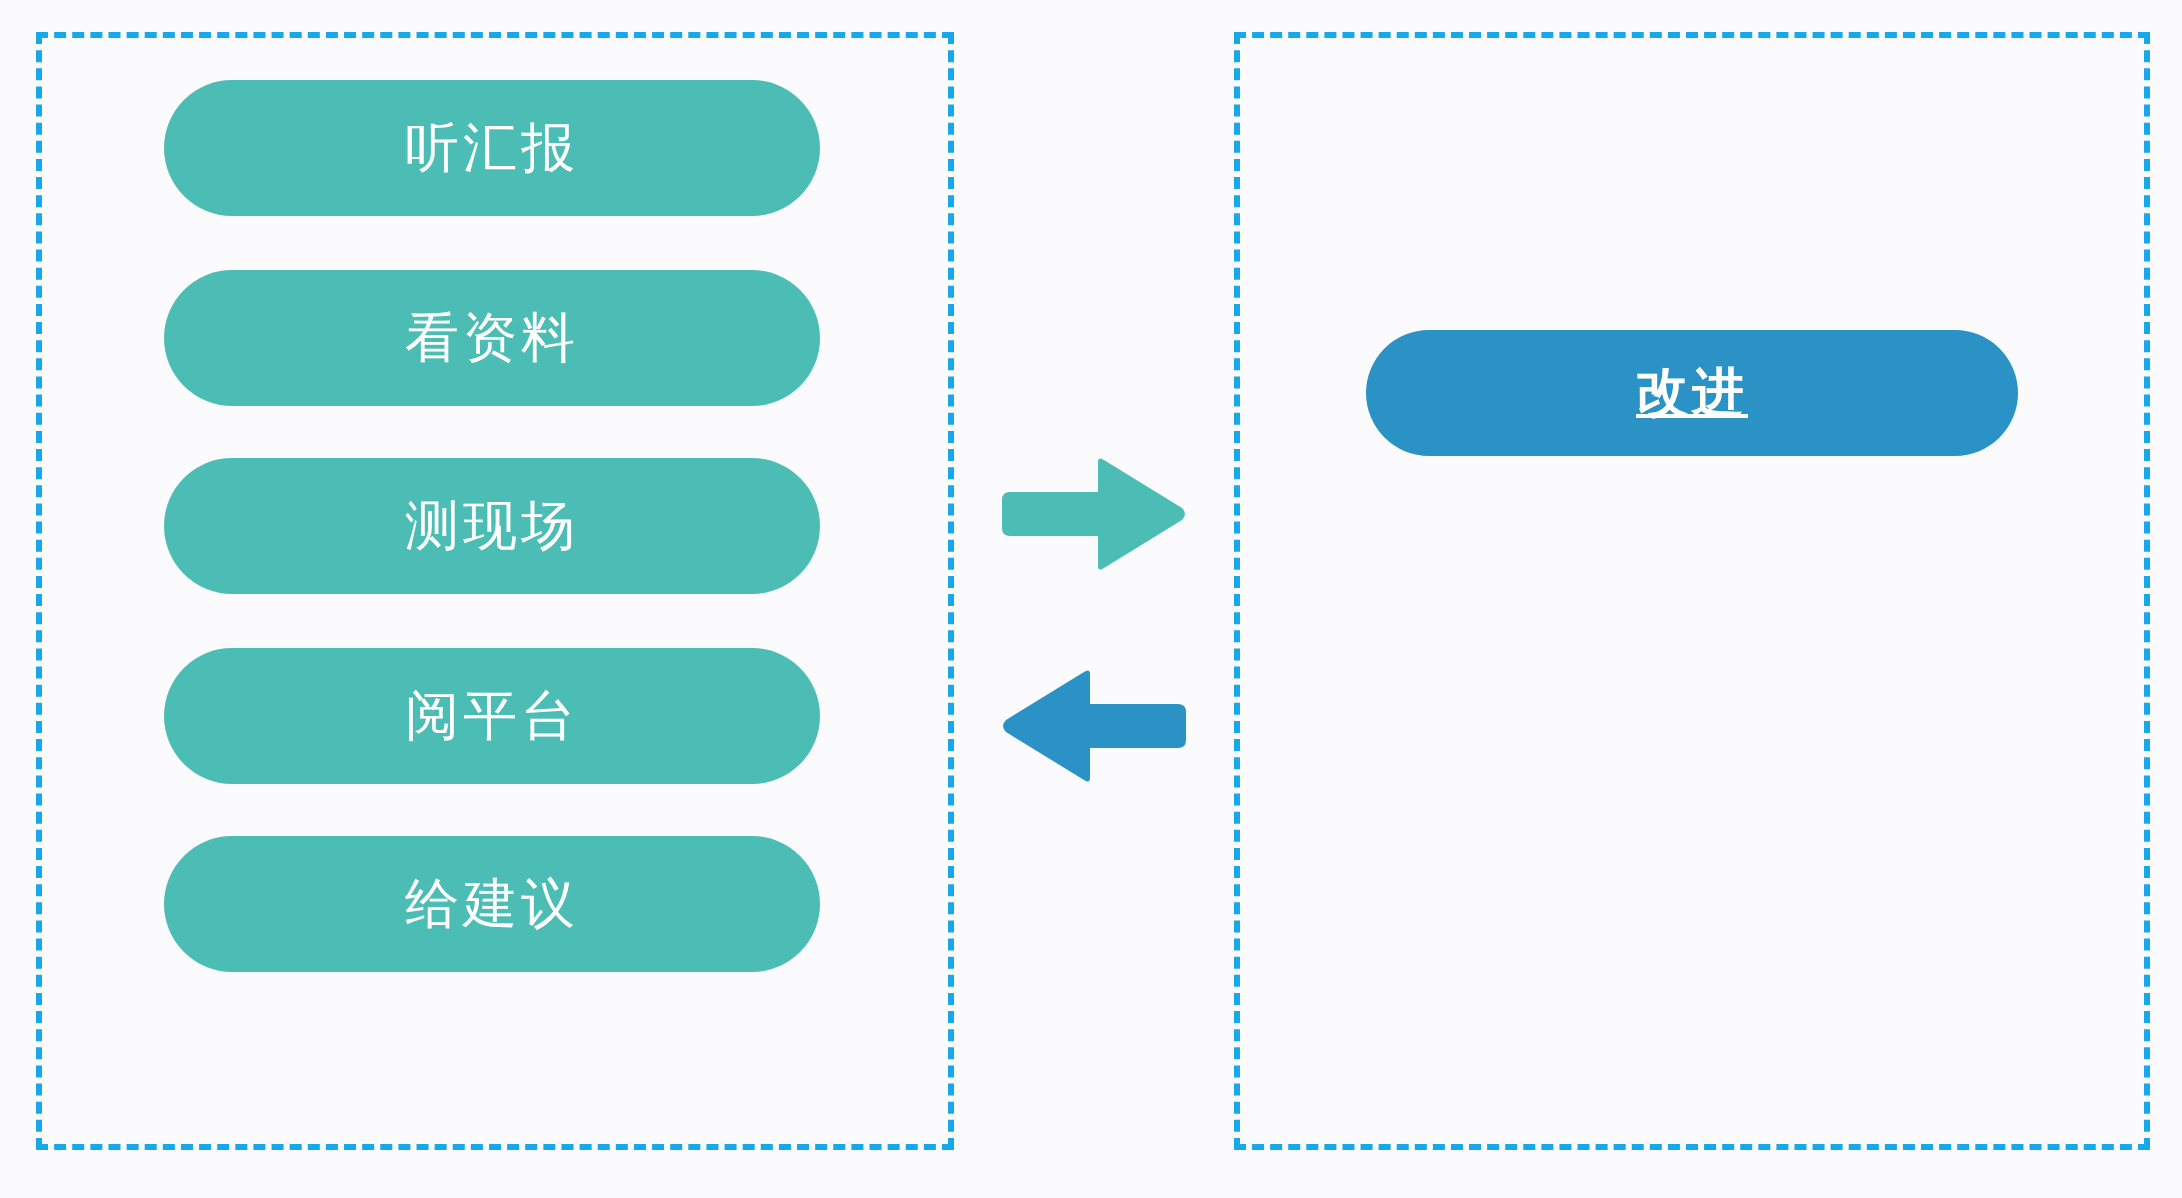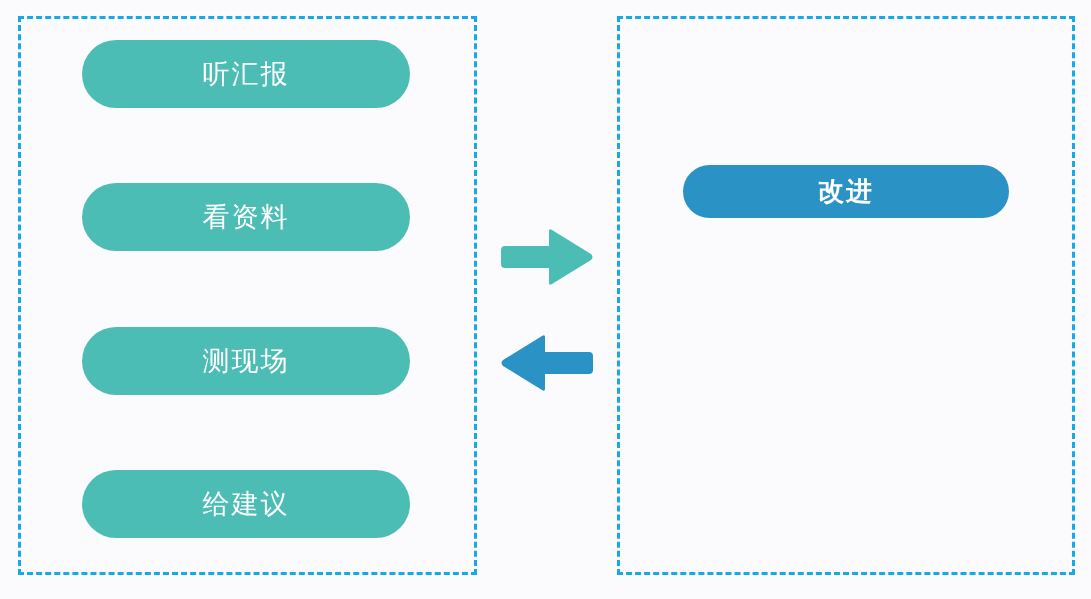--- a/index.html
+++ b/index.html
@@ -47,21 +47,21 @@
   .pill-column {
     position: absolute;
     display: flex;
     flex-direction: column;
     box-sizing: border-box;
   }
   #left-column {
     left: 82px;
     top: 40px;
     width: 328px;
-    height: 498px;
+    height: 446px;
     justify-content: space-between;
   }
   #right-column {
     left: 683px;
     top: 165px;
     width: 326px;
     height: 235px;
     justify-content: space-between;
   }
 
@@ -79,24 +79,25 @@
   .pill.green {
     width: 328px;
     height: 68px;
     background: #4cbdb5;
     font-size: 27px;
     font-weight: 400;
   }
 
   .pill.blue {
     width: 326px;
-    height: 53px;
+    height: 63px;
     background: #2b92c5;
     font-size: 26px;
     font-weight: 700;
+    text-decoration: underline;
   }
 
   
   .arrow {
     position: absolute;
   }
   #arrow-right {
     left: 501px;
     top: 228px;
     width: 92px;
@@ -123,20 +124,21 @@
 
   <div class="pill-column" id="left-column">
 
     <div class="pill green">听汇报</div>
 
     <div class="pill green">看资料</div>
 
 
     <div class="pill green">测现场</div>
 
+    <div class="pill green">阅平台</div>
 
     <div class="pill green">给建议</div>
   </div>
 
   <div class="panel" id="panel-right"></div>
 
   <div class="pill-column" id="right-column">
 
     <div class="pill blue">改进</div>
 

